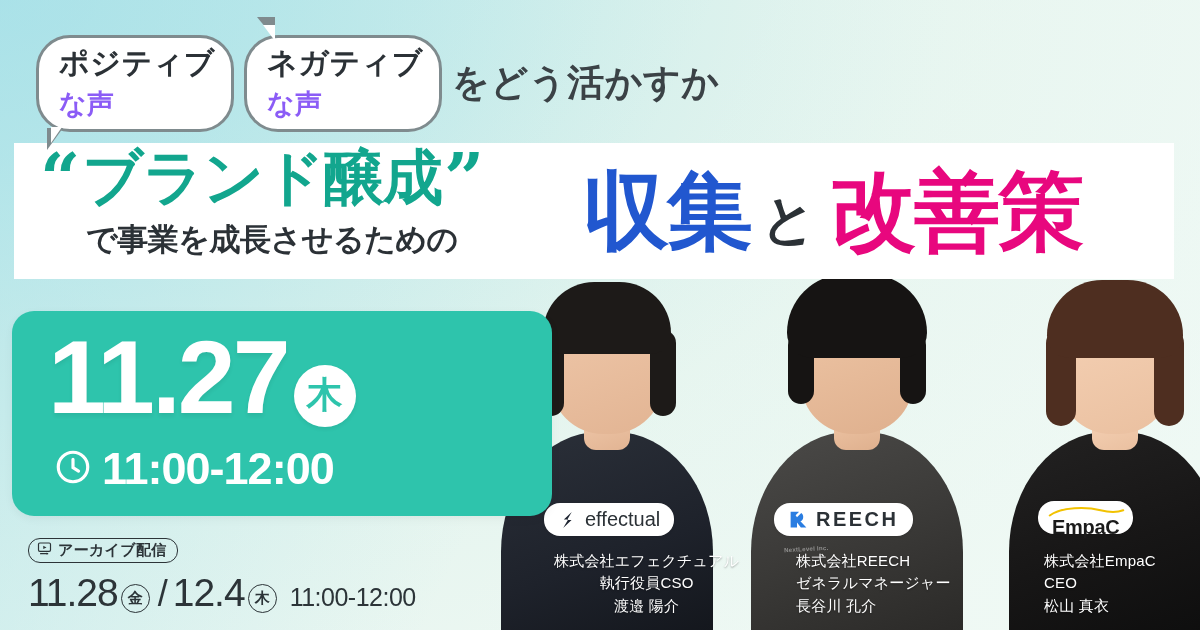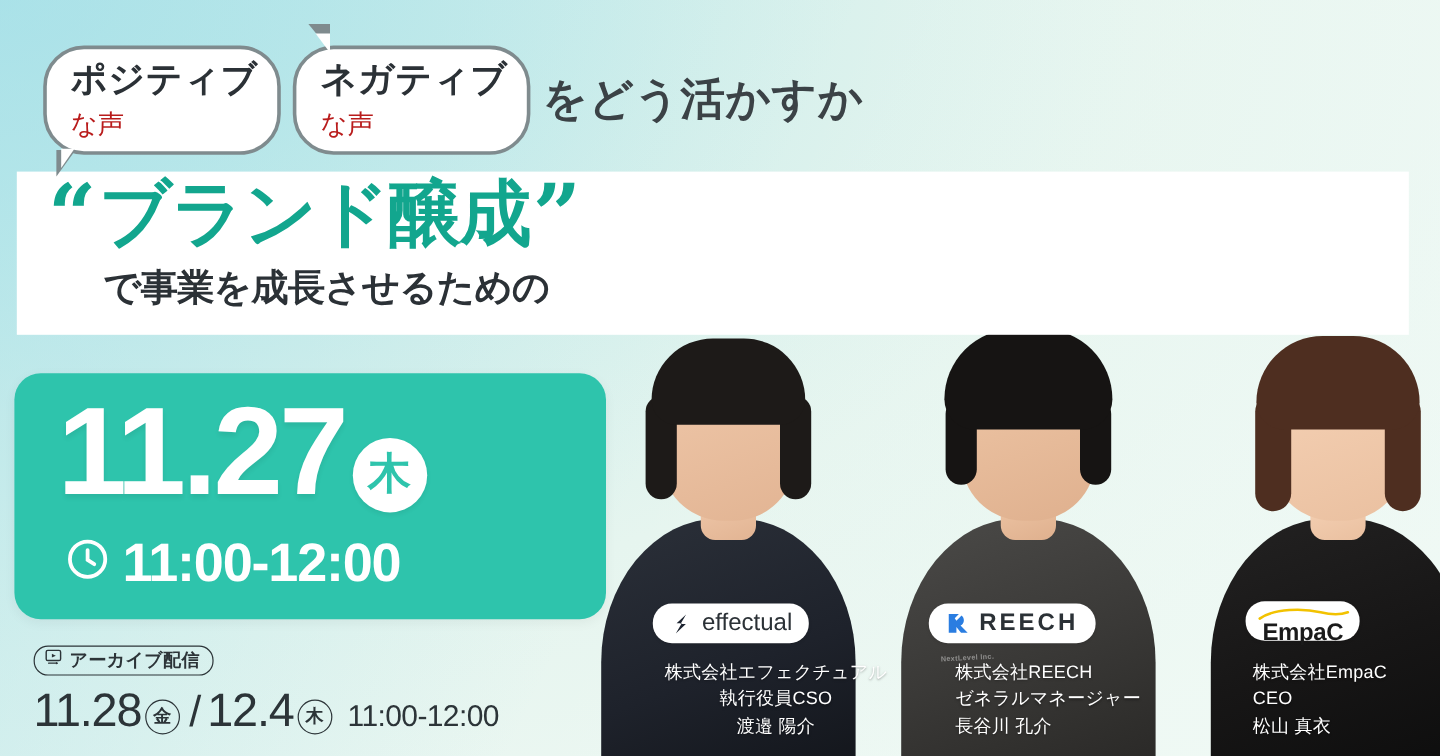--- a/index.html
+++ b/index.html
@@ -74,23 +74,23 @@
   .bubble .hl::after{
     content:"";
     position:absolute;
     left:0; right:0; bottom:-2px;
     height: 12px;
     z-index:-1;
   }
   .bubble .hl.pink::after { background:#fbd3df; }
   .bubble .hl.blue::after { background:#c3d3f0; }
   .bubble .tailword {
-    font-size: 22px;
-    font-weight: 400;
-    color:#b91c1c;
+    font-size: 27px;
+    font-weight: 700;
+    color:#8b5cf6;
     margin-left: 2px;
   }
   
   .bubble.b1::before{
     content:"";
     position:absolute;
     left: 8px; bottom: -21px;
     width: 0; height: 0;
     border-style: solid;
     border-width: 22px 16px 0 0;
@@ -205,21 +205,21 @@
     color: #e8077e;
     letter-spacing: -2px;
     line-height: 1;
   }
 
   
   .date-card {
     position: absolute;
     left: 12px;
     top: 311px;
-    width: 493px;
+    width: 540px;
     height: 205px;
     background: #2ec4ac;
     border-radius: 22px;
     z-index: 5;
     box-shadow: 0 3px 10px rgba(0,0,0,.05);
   }
   .date-row {
     position: absolute;
     left: 36px;
     top: 12px;
@@ -446,20 +446,25 @@
   </div>
 
   <div class="title-panel">
     <div class="title-left">
       <div class="brand-row">
         <span class="qmark open">“</span>
         <span class="brand-word">ブランド醸成</span>
         <span class="qmark close">”</span>
       </div>
       <div class="sub-line">で事業を成長させるための</div>
+    </div>
+    <div class="title-right">
+      <span class="big-blue">収集</span>
+      <span class="big-to">と</span>
+      <span class="big-pink">改善策</span>
     </div>
   </div>
 
   <div class="date-card">
     <div class="date-row">
       <span class="date-big">11.27</span>
       <span class="dow-badge">木</span>
     </div>
     <div class="time-row">
       <span class="clock-ico">

